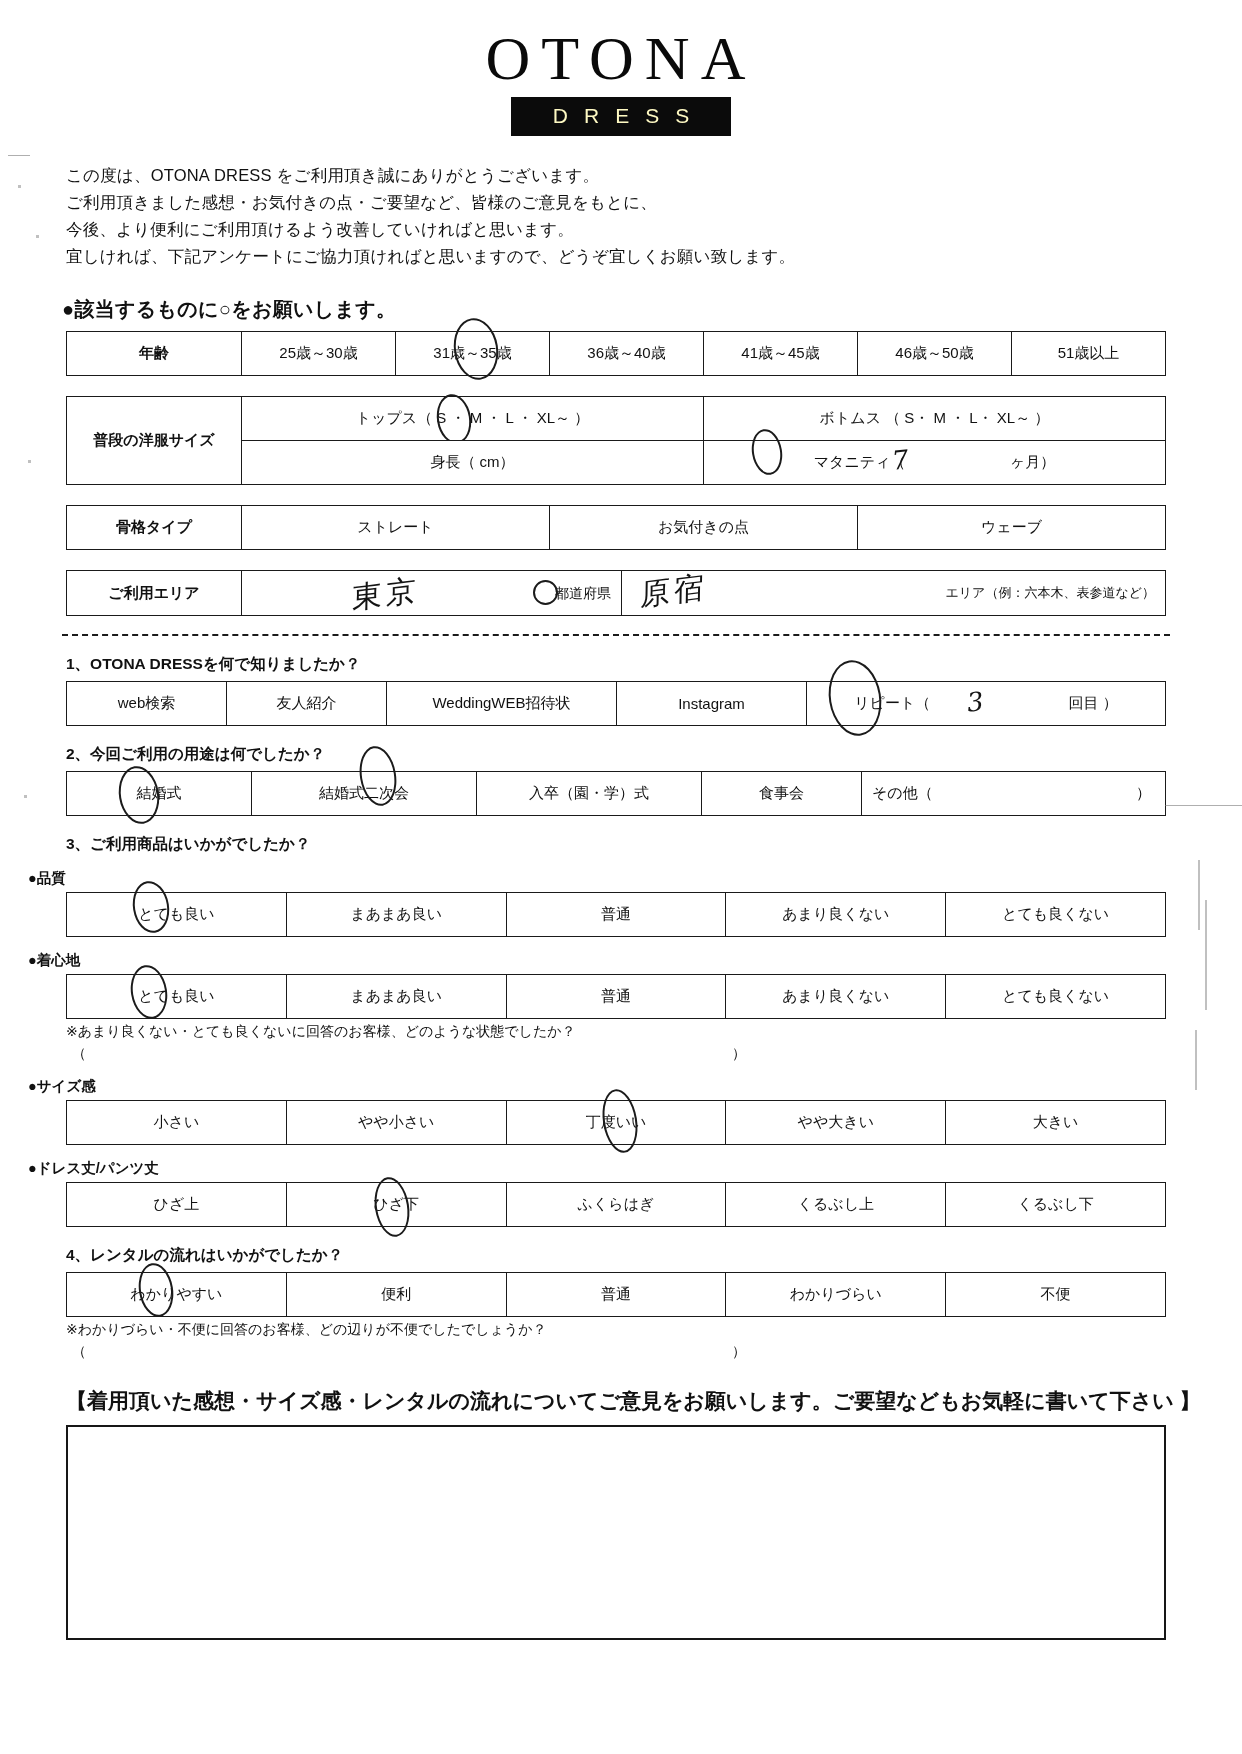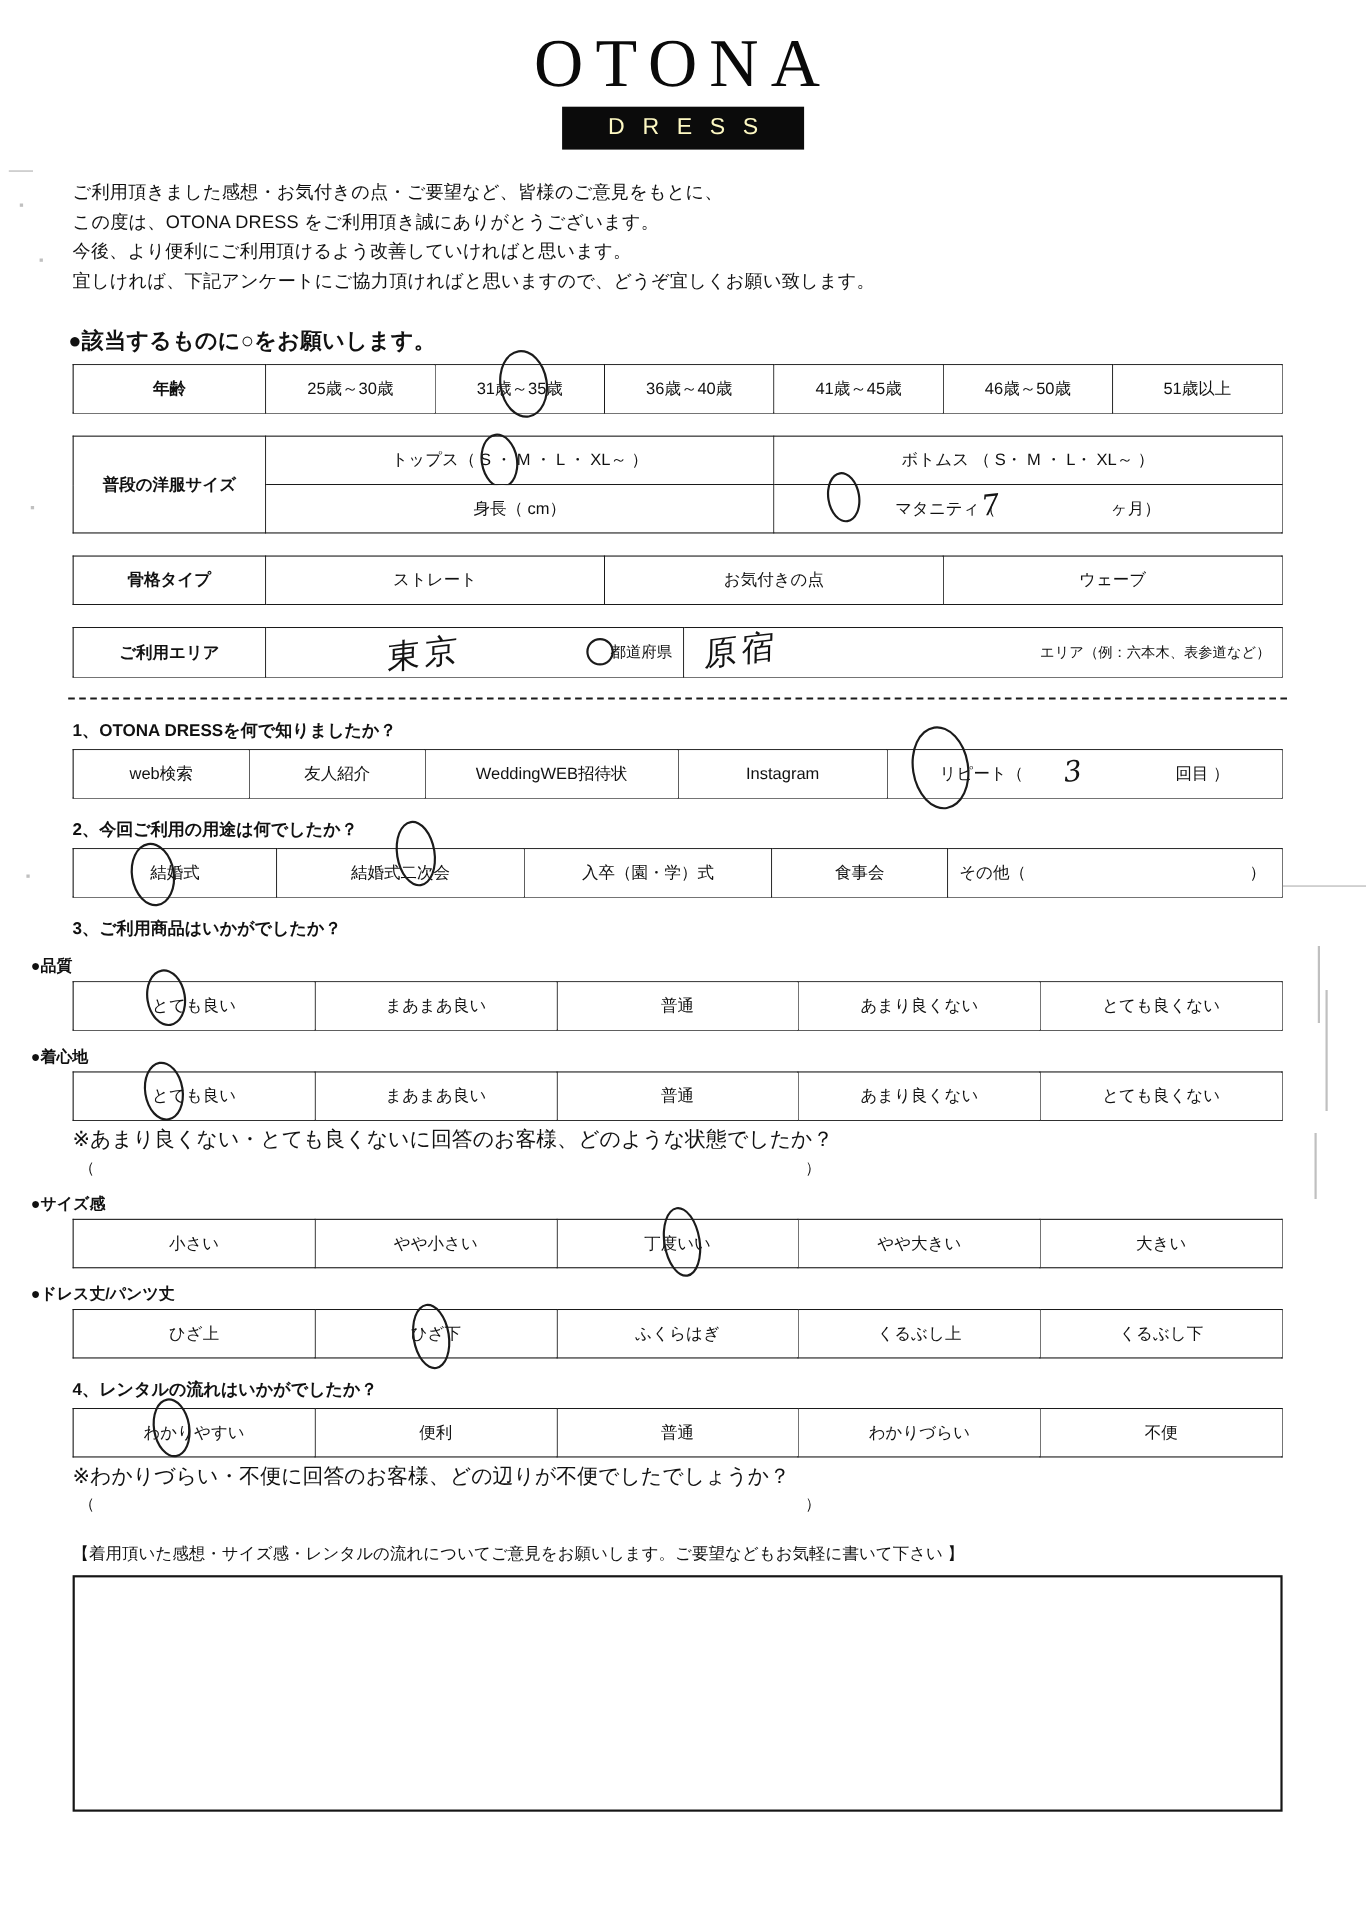--- a/index.html
+++ b/index.html
@@ -65,21 +65,21 @@
     font-size: 15.5px;
     font-weight: bold;
   }
   .sub-head {
     margin: 14px 0 4px 28px;
     font-size: 14.5px;
     font-weight: bold;
   }
   .note {
     margin: 4px 0 0 66px;
-    font-size: 19px;
+    font-size: 14px;
   }
   .paren-line {
     margin: 4px 0 0 72px;
     font-size: 14px;
     position: relative;
     width: 1030px;
   }
   .paren-line .rp { position: absolute; left: 660px; top: 0; }
 
   
@@ -131,22 +131,22 @@
   }
 
   .freebox {
     margin: 10px 0 0 66px;
     width: 1100px;
     height: 215px;
     border: 2.4px solid #161616;
   }
   .freebox-head {
     margin: 26px 0 8px 66px;
-    font-size: 15px;
-    font-weight: normal;
+    font-size: 21px;
+    font-weight: bold;
   }
 
   
   .speck {
     position: absolute;
     background: #8d8d8d;
     opacity: .55;
   }
   .edge-tick {
     position: absolute;
@@ -170,22 +170,22 @@
   <div class="speck" style="left:1198px;top:860px;width:2px;height:70px;"></div>
   <div class="speck" style="left:1205px;top:900px;width:2px;height:110px;"></div>
   <div class="speck" style="left:1195px;top:1030px;width:2px;height:60px;"></div>
 
   <div class="logo-wrap">
     <div class="logo-main">OTONA</div>
     <div class="logo-bar">DRESS</div>
   </div>
 
   <div class="intro">
+    <div>この度は、OTONA DRESS  をご利用頂き誠にありがとうございます。</div>
     <div>ご利用頂きました感想・お気付きの点・ご要望など、皆様のご意見をもとに、</div>
-    <div>この度は、OTONA DRESS  をご利用頂き誠にありがとうございます。</div>
     <div>今後、より便利にご利用頂けるよう改善していければと思います。</div>
     <div>宜しければ、下記アンケートにご協力頂ければと思いますので、どうぞ宜しくお願い致します。</div>
   </div>
 
   <div class="section-head">●該当するものに○をお願いします。</div>
 
   <table class="grid">
     <tbody>
         <tr>
       <td class="label" style="width:175px">年齢</td>

